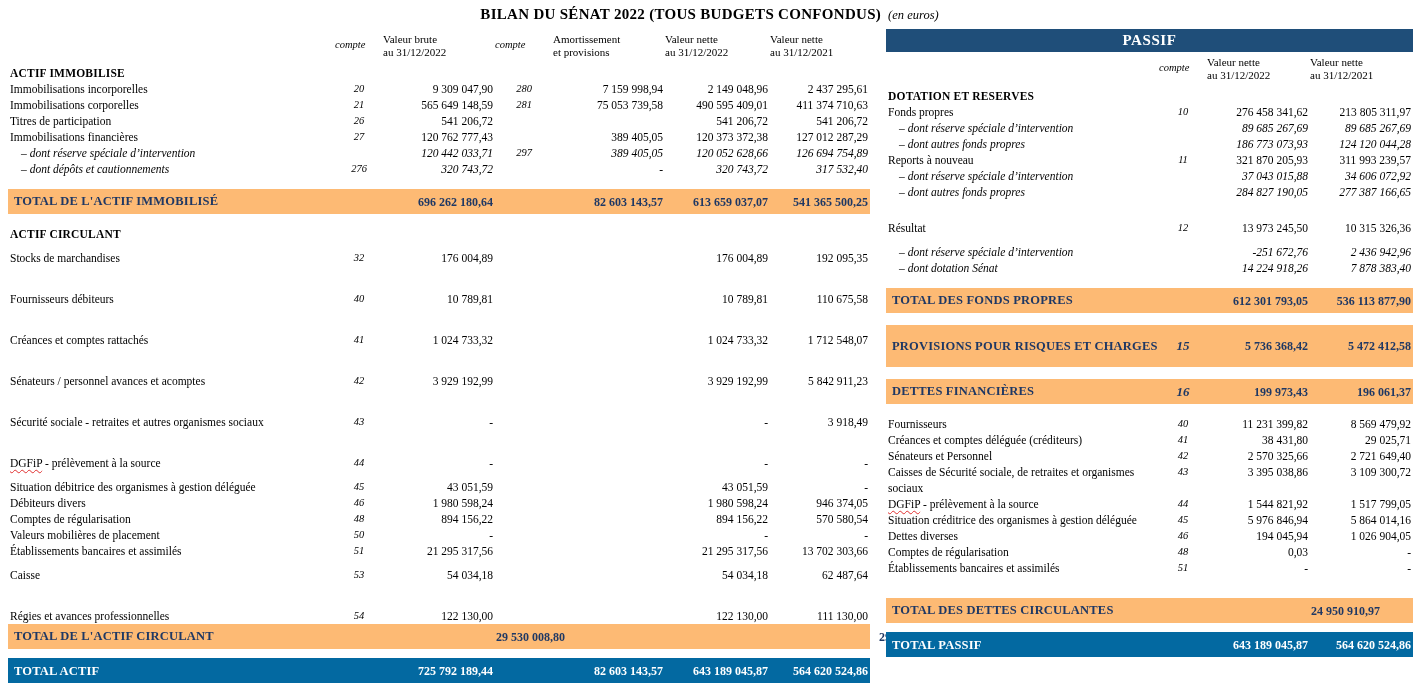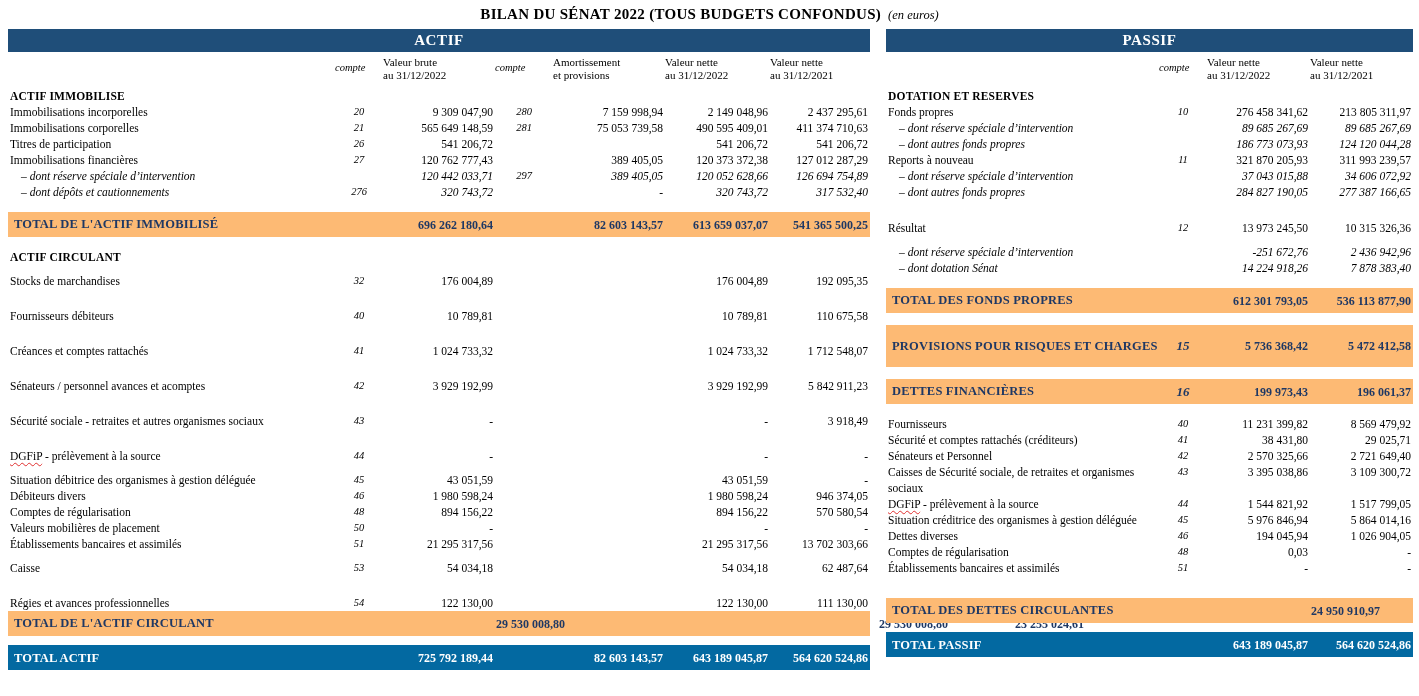--- a/index.html
+++ b/index.html
@@ -24,21 +24,21 @@
   .tbody{display:flex;flex-direction:column;flex:1 1 auto;}
   .r{align-items:start;}
   .cell{font-size:11.5px;line-height:16px;}
   .label{padding-left:2px;}
   .num{text-align:right;padding-right:2px;}
   .compte{text-align:center;font-style:italic;font-size:10.5px;}
   .sec .label{font-weight:bold;letter-spacing:.2px;}
   .dont .label{font-style:italic;padding-left:13px;}
   .dont .num{font-style:italic;}
   .sp{margin-top:8px;}
-  .sp2{margin-top:19px;}
+  .sp2{margin-top:25px;}
   .g2{height:12px;flex:0 0 auto;}
   .tl{background:#fdba74;color:#1f3864;min-height:25px;align-items:center;flex:0 0 auto;}
   .tl .label{font-weight:bold;font-size:12.5px;letter-spacing:.2px;padding-left:6px;line-height:15px;}
   .tl .num{font-weight:bold;font-size:12px;}
   .tl .compte{font-weight:bold;font-size:13px;}
   .tall{min-height:42px;}
   .td{background:#0369a1;color:#fff;min-height:25px;align-items:center;flex:0 0 auto;}
   .td .label{font-weight:bold;font-size:12.5px;letter-spacing:.2px;padding-left:6px;}
   .td .num{font-weight:bold;font-size:12px;}
   .push{margin-top:auto;gap:36px;}
@@ -51,21 +51,20 @@
 
 <div class="page">
 
   <div class="title-row">
     <span class="title-main">BILAN DU SÉNAT 2022 (TOUS BUDGETS CONFONDUS)</span><span class="title-unit">(en euros)</span>
   </div>
 
   <div class="tables">
 
     <section class="tbl actif">
-      <div class="bar-head">ACTIF</div>
       <div class="colheads grid-a">
         <div class="ch"></div>
         <div class="ch compte-h">compte</div>
         <div class="ch">Valeur brute
 au 31/12/2022</div>
         <div class="ch compte-h">compte</div>
         <div class="ch">Amortissement
 et provisions</div>
         <div class="ch">Valeur nette
 au 31/12/2022</div>
@@ -419,21 +418,21 @@
 <div class="g2"></div>
 
   <div class="r grid-p row">
     <span class="cell label"><span class="mark"></span><span>Fournisseurs</span></span>
     <span class="cell compte">40</span>
     <span class="cell num">11 231 399,82</span>
     <span class="cell num">8 569 479,92</span>
   </div>
 
   <div class="r grid-p row">
-    <span class="cell label"><span class="mark"></span><span>Sécurité et comptes rattachés (créditeurs)</span></span>
+    <span class="cell label"><span class="mark"></span><span>Créances et comptes déléguée (créditeurs)</span></span>
     <span class="cell compte">41</span>
     <span class="cell num">38 431,80</span>
     <span class="cell num">29 025,71</span>
   </div>
 
   <div class="r grid-p row">
     <span class="cell label"><span class="mark"></span><span>Sénateurs et Personnel</span></span>
     <span class="cell compte">42</span>
     <span class="cell num">2 570 325,66</span>
     <span class="cell num">2 721 649,40</span>

